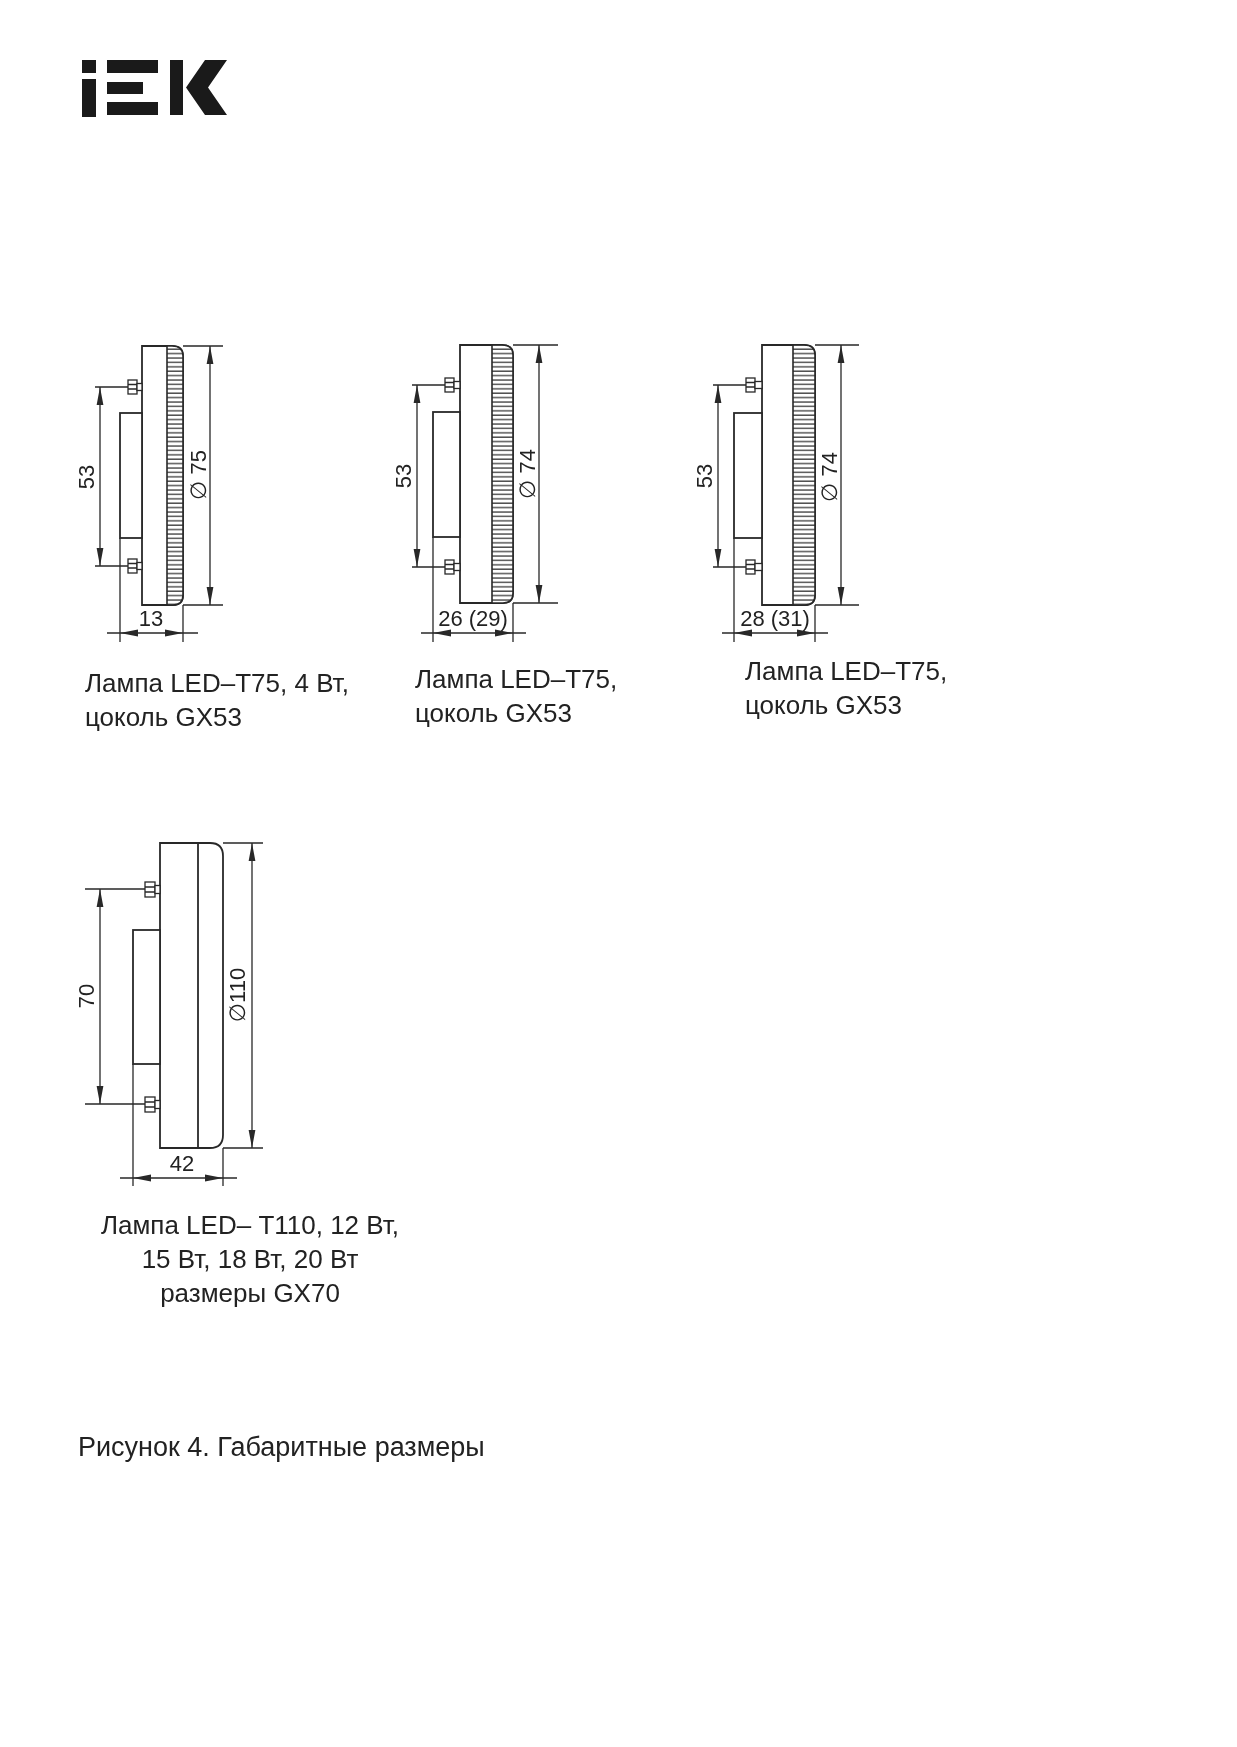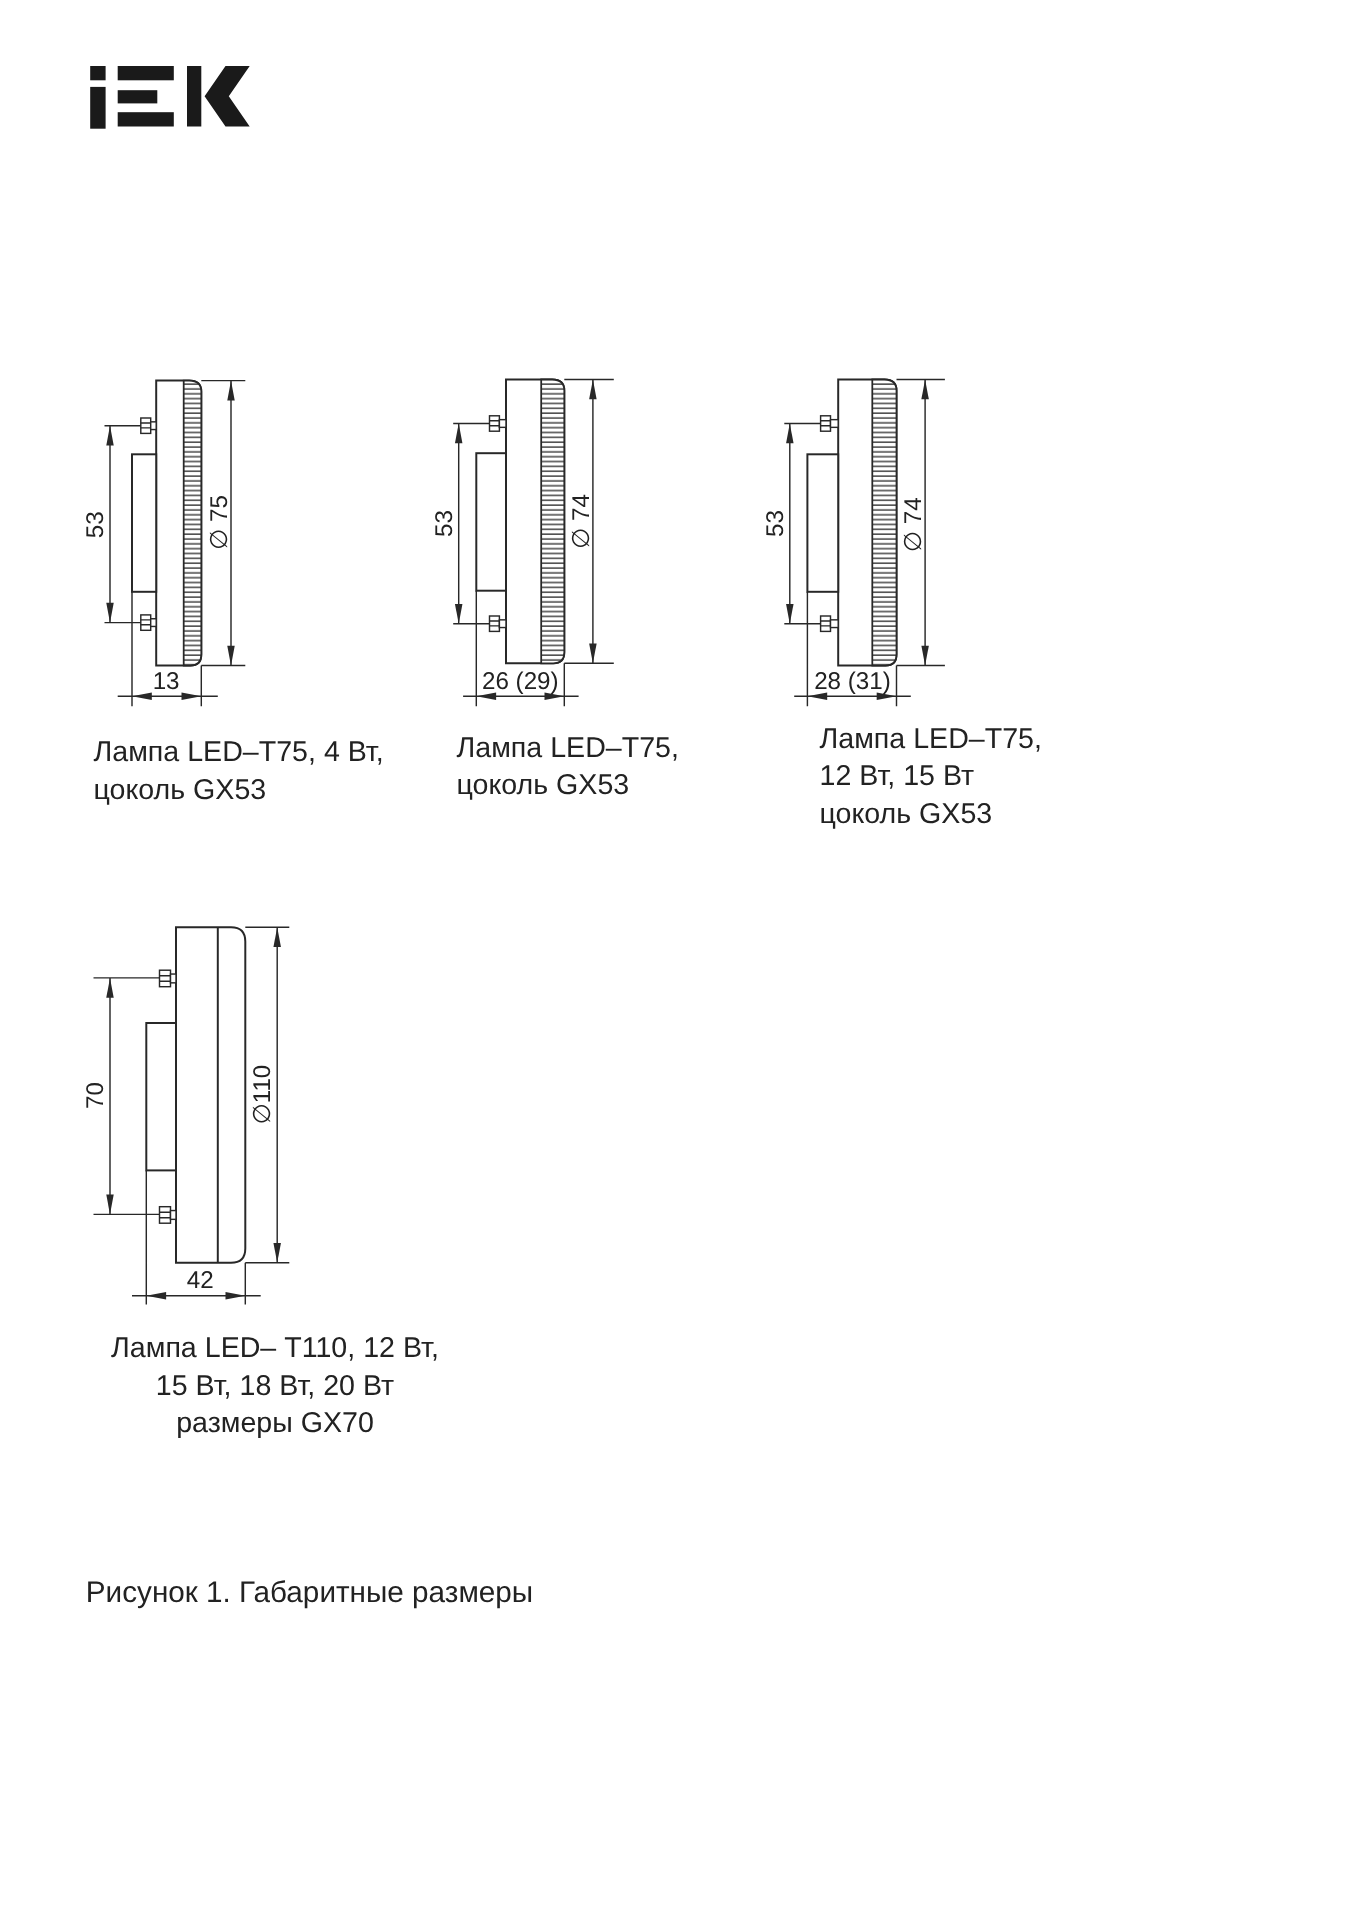--- a/index.html
+++ b/index.html
@@ -178,23 +178,22 @@
   <div></div>
 </div>
 
 <div class="caption" style="left:415px; top:662px; width:300px;">
   <div>Лампа LED–T75,</div>
   <div>цоколь GX53</div>
 </div>
 
 <div class="caption" style="left:745px; top:654px; width:300px;">
   <div>Лампа LED–T75,</div>
-  <div>12 Вт, 15 Вт</div>
   <div>цоколь GX53</div>
 </div>
 
 <div class="caption" style="left:80px; top:1208px; width:340px;text-align:center;">
   <div>Лампа LED– Т110, 12 Вт,</div>
   <div>15 Вт, 18 Вт, 20 Вт</div>
   <div>размеры GX70</div>
 </div>
 
-<div class="figcaption" style="left:78px; top:1432px;">Рисунок 1. Габаритные размеры</div>
+<div class="figcaption" style="left:78px; top:1432px;">Рисунок 4. Габаритные размеры</div>
 
 </body></html>

